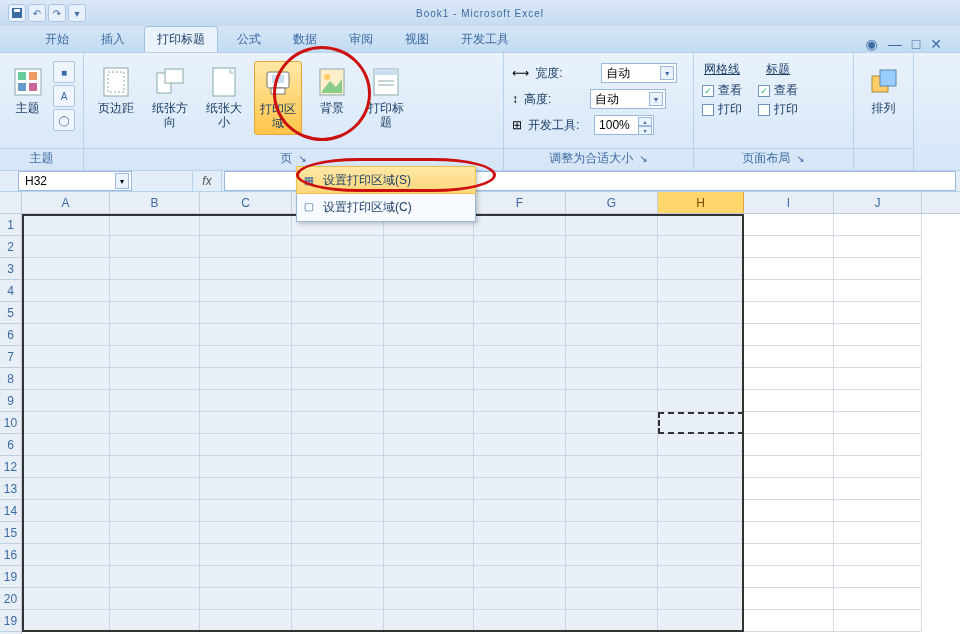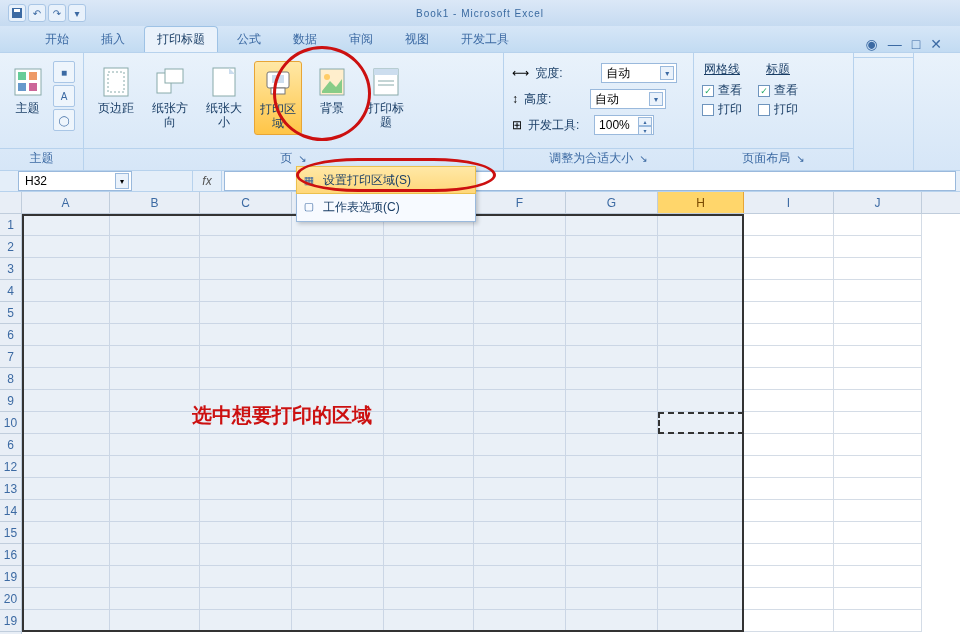--- a/index.html
+++ b/index.html
@@ -275,34 +275,45 @@
           </label>
       </div>
     </div>
     <div class="label">
         <span>页面布局</span>
         <span class="dl">↘</span>
       </div>
   </div>
 
   <div class="group" style="width:60px">
+    <div class="body">
+      <div class="bigbtn">
+        <div class="ic">
+            <svg width="28" height="28">
+              <rect x="2" y="8" width="16" height="16" fill="#fc6" stroke="#a84"></rect>
+              <rect x="10" y="2" width="16" height="16" fill="#9cf" stroke="#58a"></rect>
+            </svg>
+          </div>
+        <div class="txt">排列</div>
+      </div>
+    </div>
     <div class="label">
         <span></span>
       </div>
   </div>
 </div>
 
 <div class="dropdown">
   <div class="item hover">
     <span class="icn">▦</span>
     <span>设置打印区域(S)</span>
   </div>
   <div class="item">
     <span class="icn">▢</span>
-    <span>工作表选项(C)</span>
+    <span>设置打印区域(C)</span>
   </div>
 </div>
 
 <div class="circle c1"></div>
 <div class="circle c2"></div>
 
 <div class="fxbar">
   <div class="namebox">
     <span>H32</span>
     <div class="arr">▾</div>
@@ -573,15 +584,14 @@
           <div class="cell" style="width: 90px;"></div>
           <div class="cell" style="width: 92px;"></div>
           <div class="cell" style="width: 92px;"></div>
           <div class="cell" style="width: 86px;"></div>
           <div class="cell" style="width: 90px;"></div>
           <div class="cell" style="width: 88px;"></div>
         </div>
       </div>
     <div class="sel-area" id="selarea" style="width: 722px;"></div>
     <div class="active-cell" id="activecell" style="left: 636px; top: 220px; width: 86px;"></div>
-    <div class="annotation" style="left:170px; top:210px;">选中想要打印的区域</div>
   </div>
 </div>
 
 </body></html>

